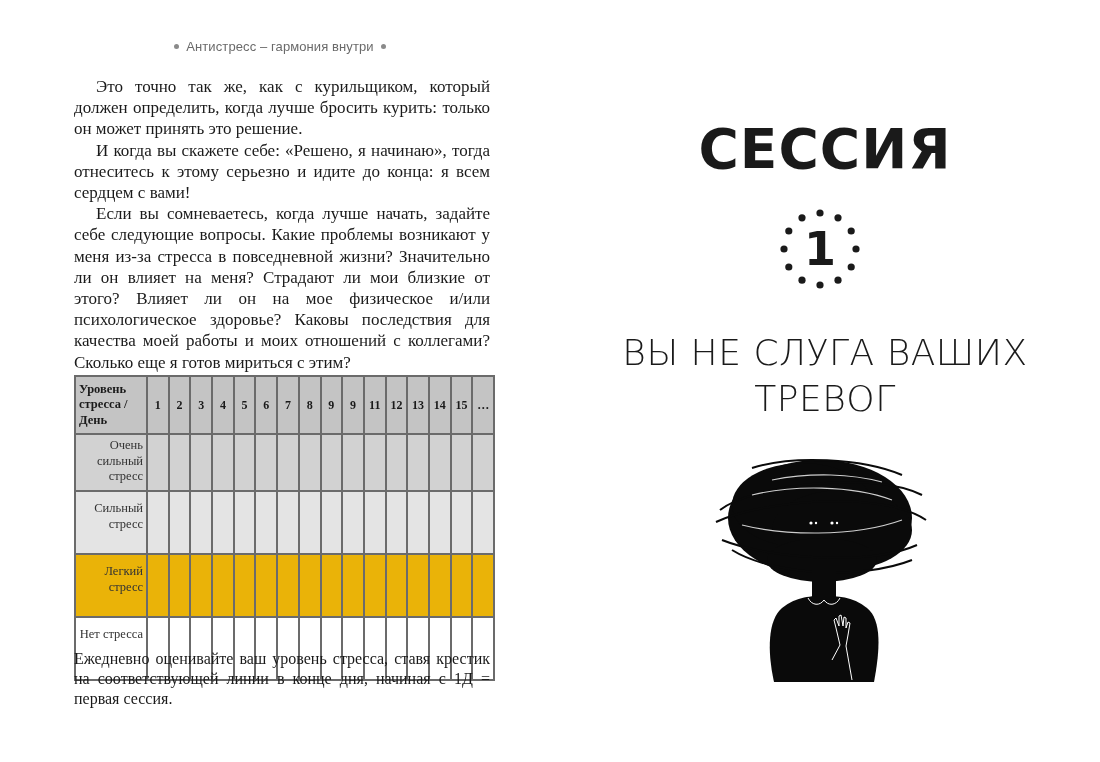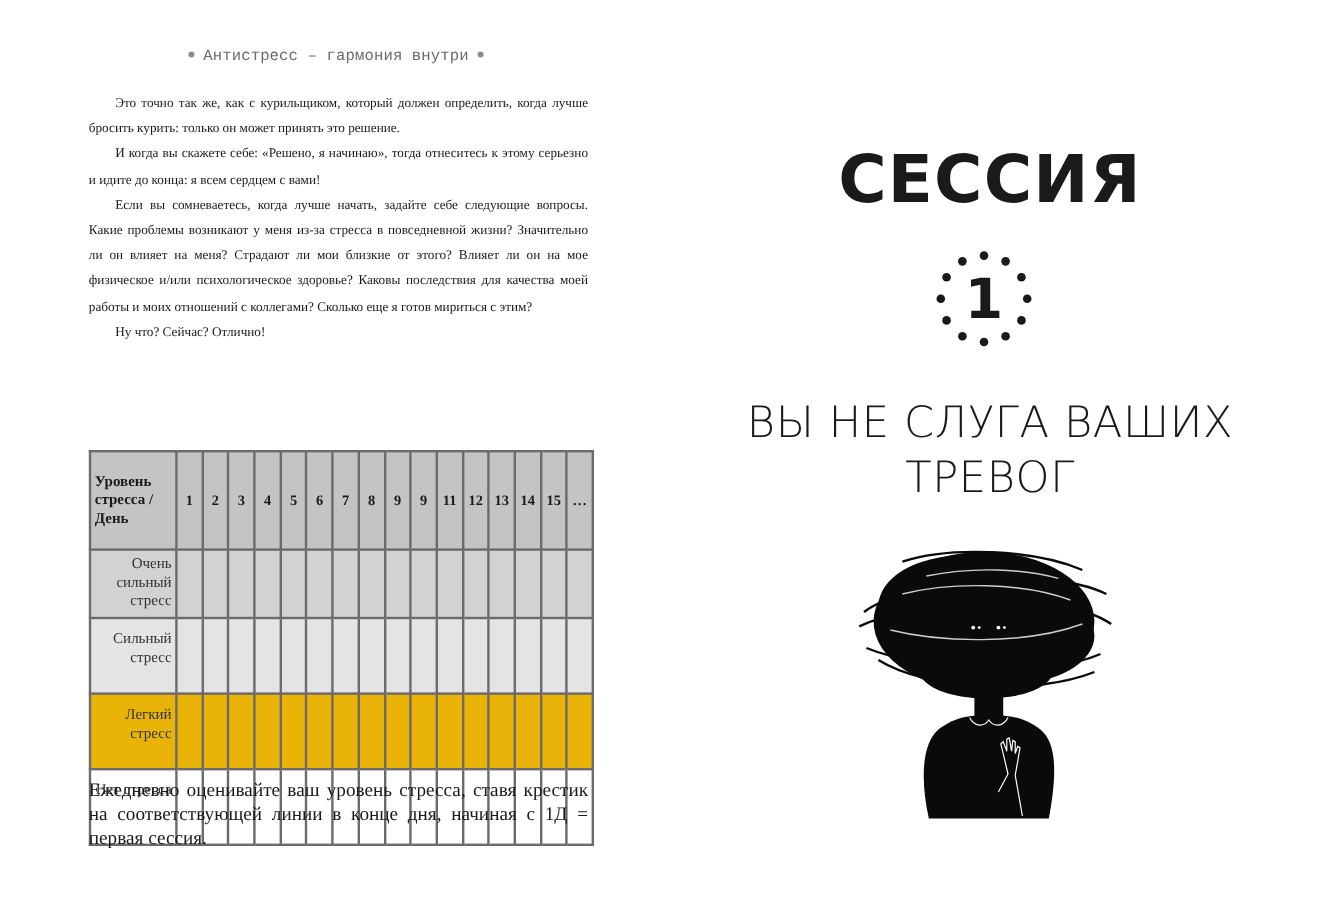--- a/index.html
+++ b/index.html
@@ -2,33 +2,33 @@
 <html><head>
 <meta charset="utf-8">
 <style>
   html, body { margin:0; padding:0; }
   body { width:1100px; height:762px; background:#ffffff; position:relative; overflow:hidden;
          font-family:"Liberation Serif","DejaVu Serif",serif; color:#1a1a1a; }
   .page-left { position:absolute; left:0; top:0; width:550px; height:762px; }
   .page-right { position:absolute; left:550px; top:0; width:550px; height:762px; }
 
   .running-head { position:absolute; top:39px; left:140px; width:280px; text-align:center;
-                  font-family:Liberation Mono, monospace; font-size:13px; color:#6a6a6a; letter-spacing:0.1px; }
+                  font-family:Liberation Sans, sans-serif; font-size:13px; color:#6a6a6a; letter-spacing:0.1px; }
   .running-head .dot { display:inline-block; width:5px; height:5px; border-radius:50%; background:#8a8a8a;
                        vertical-align:middle; margin:0 7px; position:relative; top:-1px; }
 
-  .body-text { position:absolute; left:74px; top:76px; width:416px; font-size:11px; line-height:21.2px;
+  .body-text { position:absolute; left:74px; top:76px; width:416px; font-size:17px; line-height:21.2px;
                text-align:justify; }
   .body-text p { margin:0; text-indent:22px; }
 
   table.stress { position:absolute; left:74px; top:375px; border-collapse:collapse;
                  font-family:"Liberation Serif",serif; }
   table.stress td, table.stress th { border:2px solid #6b6b6b; padding:0; }
   table.stress th { background:#c4c4c4; font-weight:bold; font-size:12px; height:48px; width:19.7px; text-align:center; }
-  table.stress th.corner { width:64px; text-align:left; padding:16px 3px; font-size:12.5px; line-height:15.5px; }
+  table.stress th.corner { width:64px; text-align:left; padding:4px 3px; font-size:12.5px; line-height:15.5px; }
   table.stress td { height:49px; width:19.7px; }
   table.stress td.label { width:64px; text-align:right; vertical-align:top; padding:3px 3px; font-size:12.5px;
                           line-height:15.5px; color:#333; }
   tr.r0 td { background:#d2d2d2; }
   tr.r1 td { background:#e4e4e4; }
   tr.r2 td { background:#eab308; }
   tr.r3 td { background:#ffffff; }
   tr.r1 td.label, tr.r2 td.label, tr.r3 td.label { padding-top:9px;margin-left:16px; }
 
   .caption { position:absolute; left:74px; top:649px; width:416px; font-size:16px; line-height:20px; text-align:justify; }

